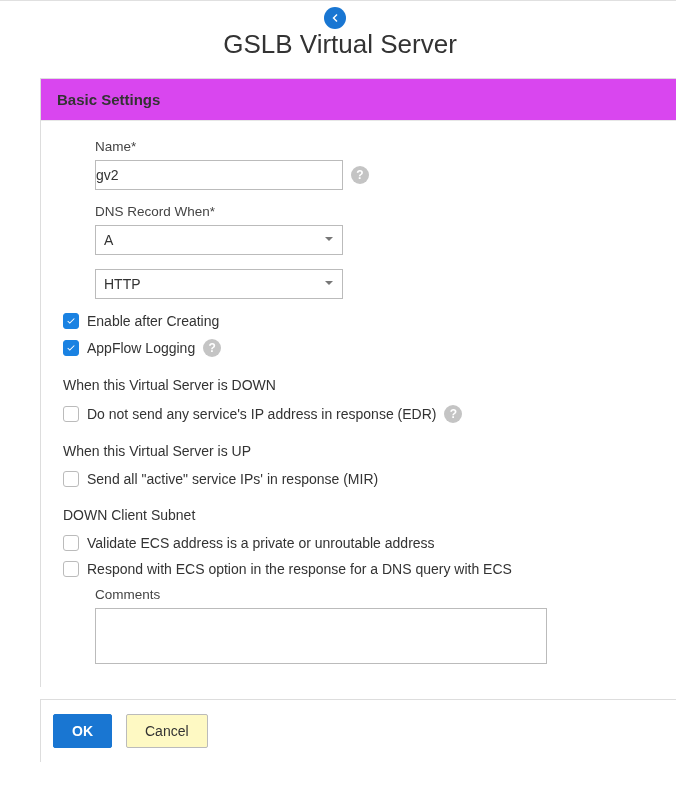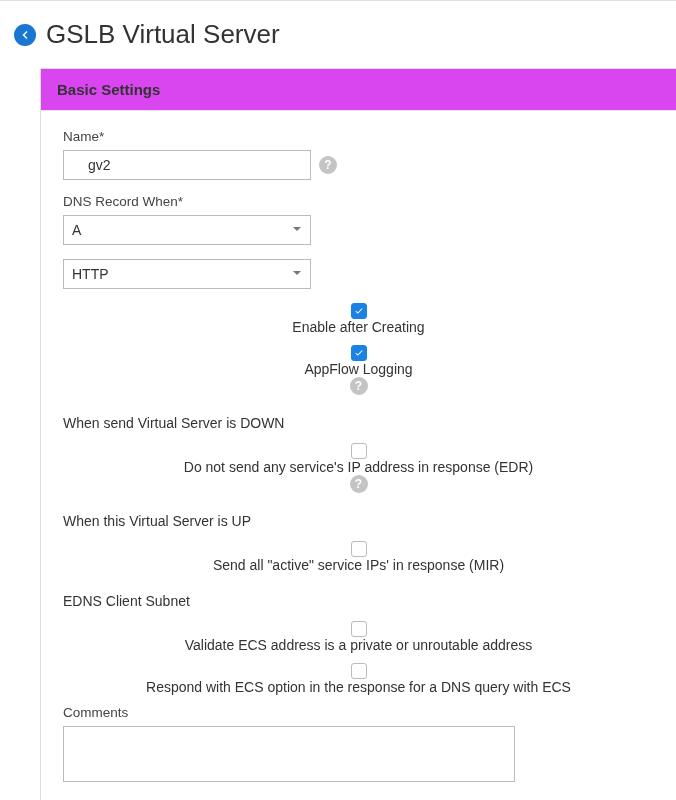--- a/index.html
+++ b/index.html
@@ -16,21 +16,22 @@
       height: 800px;
       overflow: hidden;
     }
     .top-border {
       border-top: 1px solid #e0e0e0;
       width: 100%;
     }
     .page-header {
       display: flex;
       align-items: center;
-      padding: 18px 10px 18px 14px;
+      padding: 6px 10px 18px 14px;
+      flex-direction: column;
     }
     .back-icon {
       width: 22px;
       height: 22px;
       border-radius: 50%;
       background: #1976d2;
       display: flex;
       align-items: center;
       justify-content: center;
       margin-right: 10px;
@@ -61,37 +62,38 @@
     .panel-title {
       font-size: 15px;
       font-weight: 600;
       color: #333;
     }
     .panel-body {
       padding: 18px 22px 6px 22px;
     }
     .form-group {
       margin-bottom: 14px;
+      margin-left: 32px;
     }
     .form-label {
       display: block;
       font-size: 13.5px;
       color: #444;
       margin-bottom: 6px;
     }
     .input-row {
       display: flex;
       align-items: center;
       gap: 8px;
     }
     .text-input {
       width: 248px;
       height: 30px;
       border: 1px solid #bbb;
-      padding: 4px 24px;
+      padding: 4px 0;
       font-size: 14px;
       color: #333;
     }
     .select-wrap {
       position: relative;
       width: 248px;
     }
     .select-input {
       width: 100%;
       height: 30px;
@@ -126,23 +128,22 @@
       font-weight: bold;
       display: flex;
       align-items: center;
       justify-content: center;
       cursor: pointer;
       flex-shrink: 0;
     }
     .checkbox-row {
       display: flex;
       align-items: center;
-      gap: 0;
+      gap: 8px;
       margin-bottom: 10px;
-      flex-direction: column;
     }
     .chk {
       width: 16px;
       height: 16px;
       border: 1px solid #bbb;
       border-radius: 3px;
       cursor: pointer;
       flex-shrink: 0;
       display: flex;
       align-items: center;
@@ -279,34 +280,34 @@
     <div class="checkbox-row">
       <div class="chk checked">
         <svg viewBox="0 0 24 24">
             <path d="M4 12l5 5L20 6"></path>
           </svg>
       </div>
       <span class="checkbox-label">AppFlow Logging</span>
       <div class="help-icon">?</div>
     </div>
 
-    <div class="section-label">When send Virtual Server is DOWN</div>
+    <div class="section-label">When this Virtual Server is DOWN</div>
     <div class="checkbox-row">
       <div class="chk"></div>
       <span class="checkbox-label">Do not send any service's IP address in response (EDR)</span>
       <div class="help-icon">?</div>
     </div>
 
     <div class="section-label">When this Virtual Server is UP</div>
     <div class="checkbox-row">
       <div class="chk"></div>
       <span class="checkbox-label">Send all "active" service IPs' in response (MIR)</span>
     </div>
 
-    <div class="section-label">EDNS Client Subnet</div>
+    <div class="section-label">DOWN Client Subnet</div>
     <div class="checkbox-row">
       <div class="chk"></div>
       <span class="checkbox-label">Validate ECS address is a private or unroutable address</span>
     </div>
     <div class="checkbox-row">
       <div class="chk"></div>
       <span class="checkbox-label">Respond with ECS option in the response for a DNS query with ECS</span>
     </div>
 
     <div class="form-group" style="margin-top:6px;">

